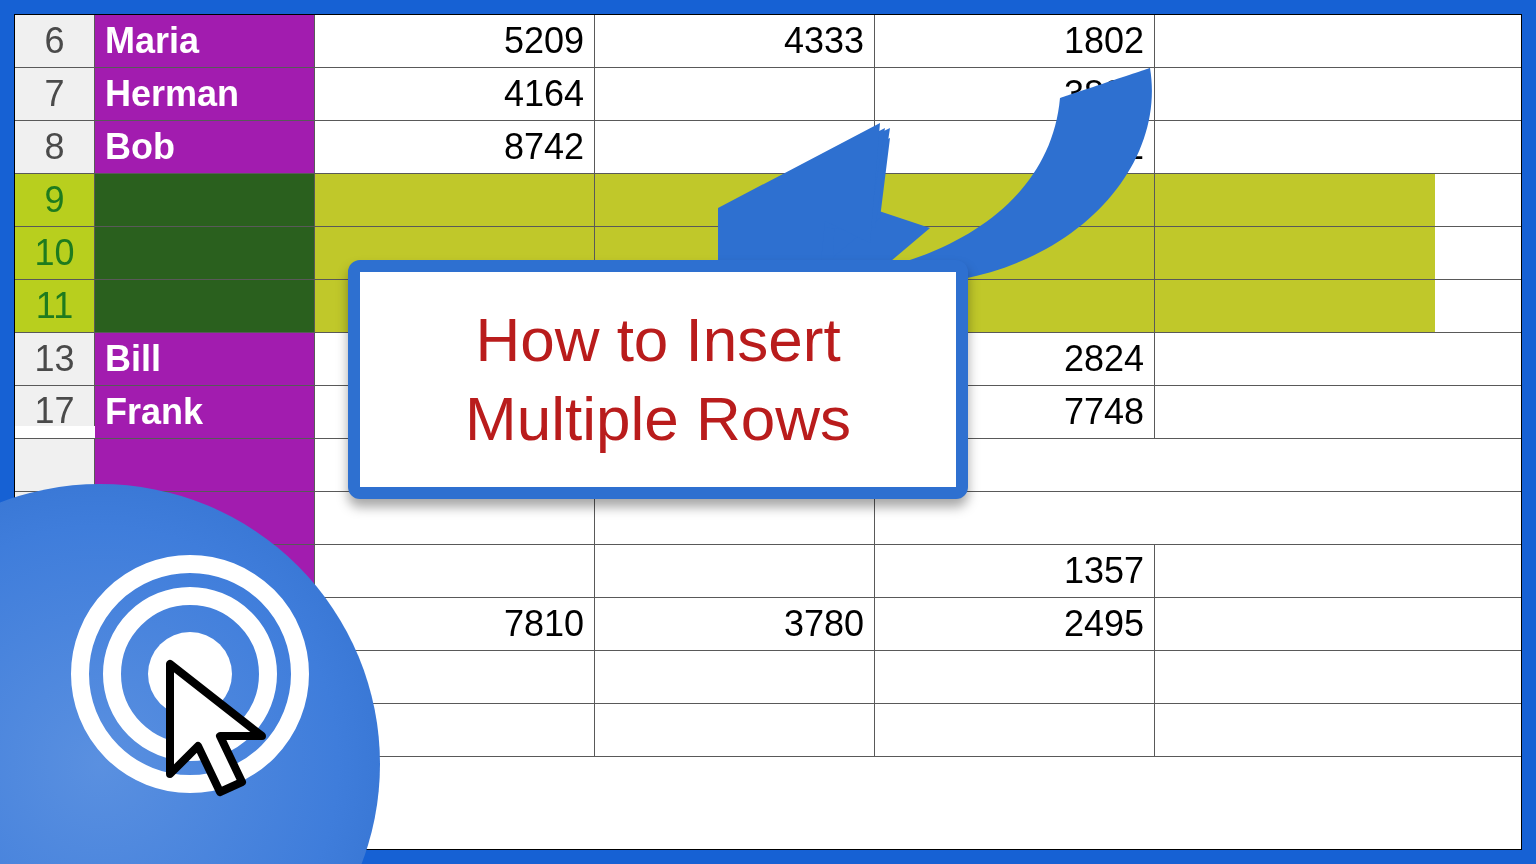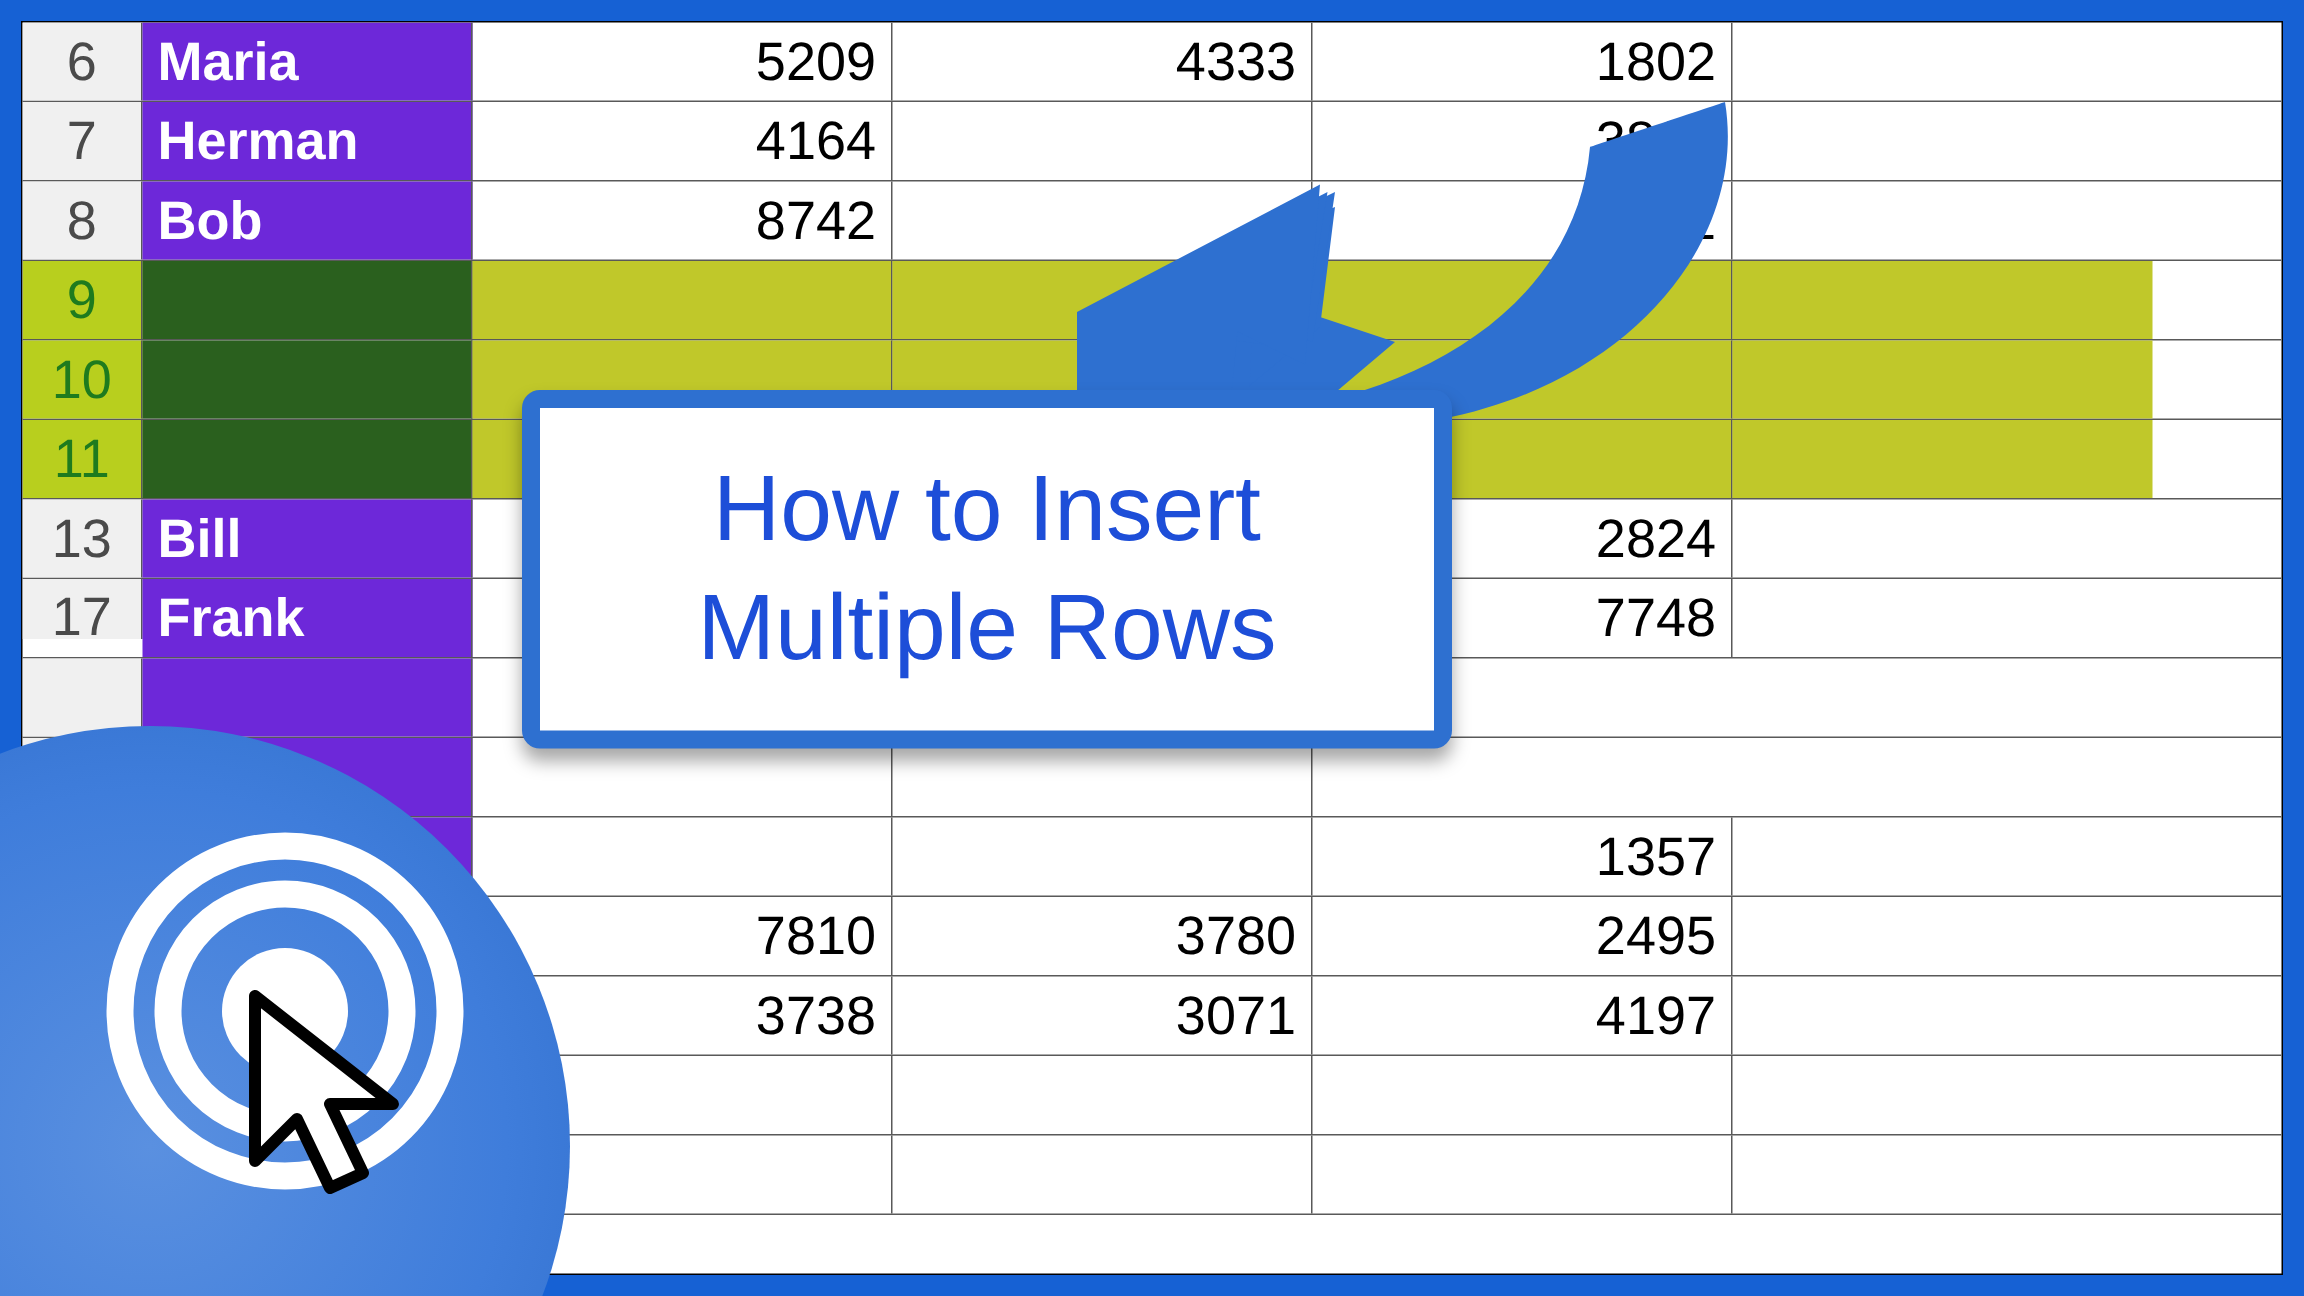--- a/index.html
+++ b/index.html
@@ -44,21 +44,21 @@
   .cell {
     border-right: 1px solid #595959;
     display: flex;
     align-items: center;
     font-size: 36px;
     padding: 0 10px;
   }
   .col-name {
     width: 220px;
     flex: 0 0 220px;
-    background: #6d28d9;
+    background: #a21caf;
     color: #ffffff;
     font-weight: bold;
     justify-content: flex-start;
   }
   .col-num {
     width: 280px;
     flex: 0 0 280px;
     color: #000;
     justify-content: flex-end;
     font-weight: 500;
@@ -81,21 +81,21 @@
     width: 620px;
     background: #ffffff;
     border: 12px solid #2e70d0;
     border-radius: 12px;
     box-shadow: 0 8px 12px rgba(0,0,0,0.35);
     padding: 28px 20px;
     text-align: center;
     font-size: 62px;
     font-weight: 500;
     line-height: 1.28;
-    color: #1d4ed8;
+    color: #b91c1c;
   }
   .arrow {
     position: absolute;
     top: 8px;
     left: 630px;
     width: 560px;
     height: 340px;
     pointer-events: none;
   }
   .logo-corner {
@@ -205,28 +205,20 @@
     <div class="cell col-num"></div>
     <div class="cell col-num">1357</div>
     <div class="cell col-num last"></div>
   </div>
   <div class="row">
     <div class="row-header"></div>
     <div class="cell col-name"></div>
     <div class="cell col-num">7810</div>
     <div class="cell col-num">3780</div>
     <div class="cell col-num">2495</div>
-    <div class="cell col-num last"></div>
-  </div>
-  <div class="row">
-    <div class="row-header"></div>
-    <div class="cell col-name"></div>
-    <div class="cell col-num">3738</div>
-    <div class="cell col-num">3071</div>
-    <div class="cell col-num">4197</div>
     <div class="cell col-num last"></div>
   </div>
   <div class="row">
     <div class="row-header"></div>
     <div class="cell col-name"></div>
     <div class="cell col-num"></div>
     <div class="cell col-num"></div>
     <div class="cell col-num"></div>
     <div class="cell col-num last"></div>
   </div>

